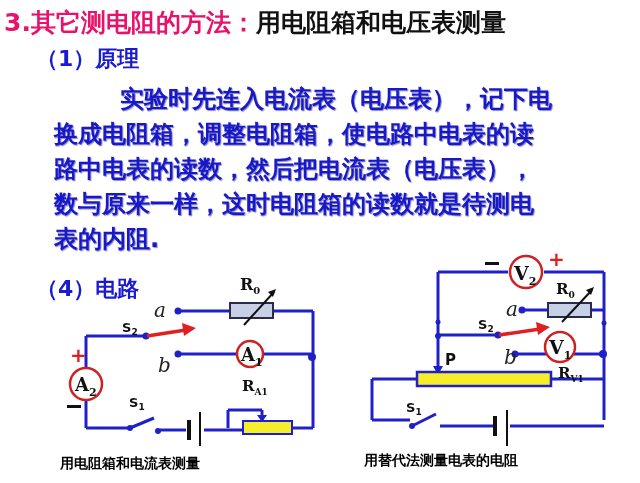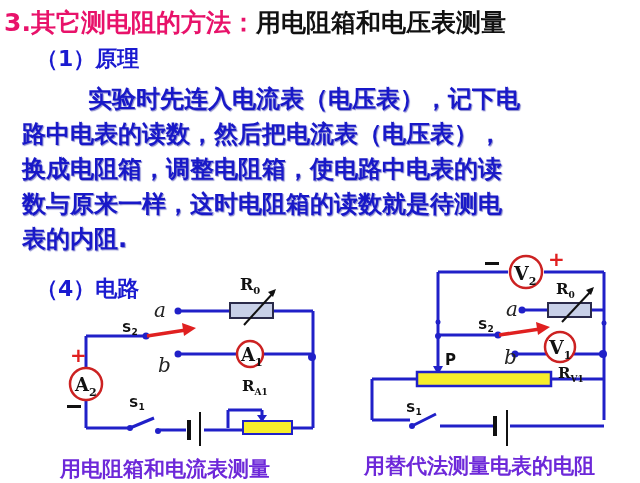--- a/index.html
+++ b/index.html
@@ -4,41 +4,41 @@
 <style>
   html, body { margin:0; padding:0; background:#ffffff; }
   body { width:640px; height:483px; position:relative; overflow:hidden;
          font-family:"DejaVu Sans", sans-serif; }
   .title { position:absolute; left:4px; top:6px; font-size:25px; font-weight:bold; white-space:nowrap; letter-spacing:0px; }
   .title .pink { color:#e8126a; }
   .title .black { color:#111111; }
   .h2 { position:absolute; font-size:22px; font-weight:bold; color:#1a1ad0; white-space:nowrap; }
   .para { position:absolute; left:22px; top:82px; width:610px; font-size:24px; font-weight:bold;
           color:#1818c8; line-height:35px; text-shadow:1px 1px 1px #8888cc; }
-  .para .ln { display:block; white-space:nowrap; }
+  .para .ln { display:block; white-space:nowrap;margin-left:32px; }
   .para .ln.first { padding-left:66px; }
-  .caption { position:absolute; font-size:21px; font-weight:bold; color:#6d28d9; white-space:nowrap; }
+  .caption { position:absolute; font-size:14px; font-weight:bold; color:#000000; white-space:nowrap; }
   svg.circ { position:absolute; overflow:visible; }
   .lbl { font-family:"DejaVu Serif", serif; font-weight:bold; fill:#111; }
   .ital { font-family:"DejaVu Serif", serif; font-style:italic; fill:#222; }
   .sans { font-family:"DejaVu Sans", sans-serif; font-weight:bold; fill:#111; }
 </style>
 </head>
 <body>
 
 <div class="title">
   <span class="pink">3.其它测电阻的方法：</span><span class="black">用电阻箱和电压表测量</span>
 </div>
 
 <div class="h2" style="left:36px; top:44px;">（1）原理</div>
 
 <div class="para">
   <span class="ln first">实验时先连入电流表（电压表），记下电</span>
+  <span class="ln">换成电阻箱，调整电阻箱，使电路中电表的读</span>
   <span class="ln">路中电表的读数，然后把电流表（电压表），</span>
-  <span class="ln">换成电阻箱，调整电阻箱，使电路中电表的读</span>
   <span class="ln">数与原来一样，这时电阻箱的读数就是待测电</span>
   <span class="ln">表的内阻.</span>
 </div>
 
 <div class="h2" style="left:36px; top:274px;">（4）电路</div>
 
 <svg class="circ" style="left:0; top:260px;" width="330" height="200" viewBox="0 260 330 200">
   <g stroke="#2020c8" stroke-width="3" fill="none">
 
     <line x1="178" y1="311" x2="230" y2="311"></line>

